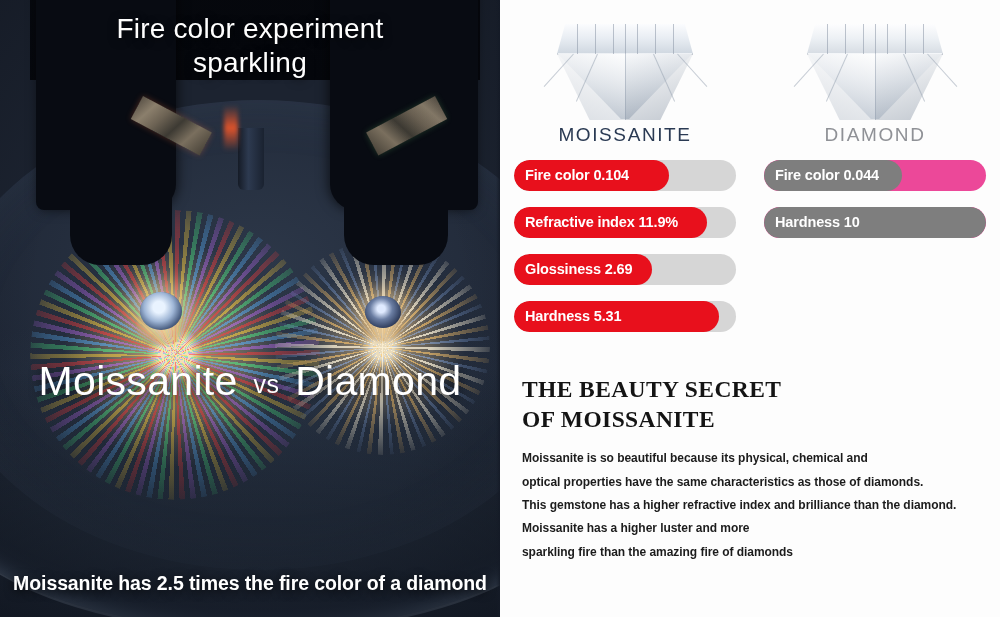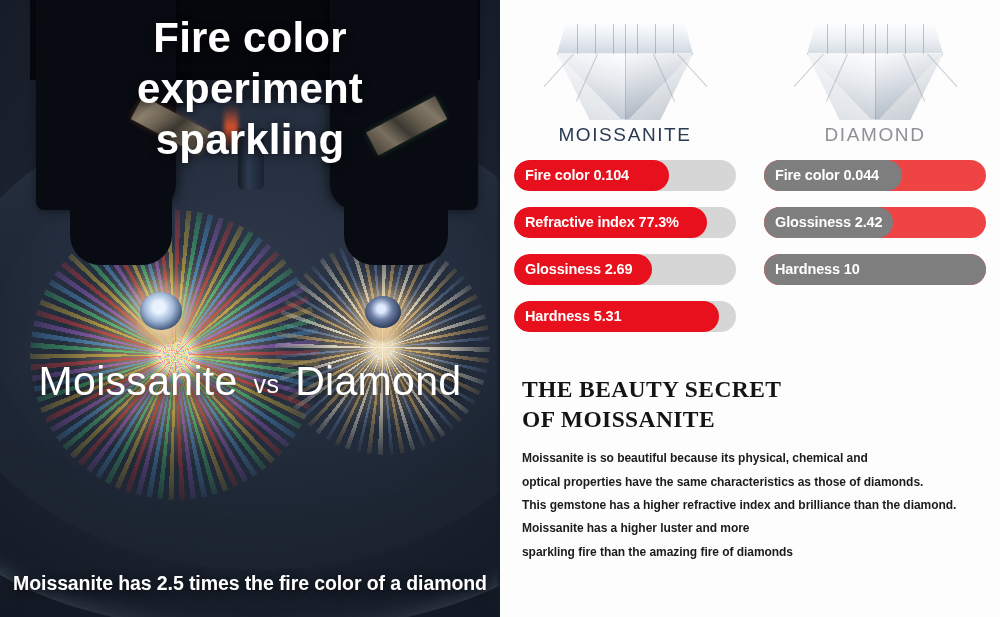--- a/index.html
+++ b/index.html
@@ -152,21 +152,21 @@
       radial-gradient(ellipse 95% 85% at 50% 50%, rgba(0,0,0,0) 45%, rgba(8,11,18,.45) 100%);
   }
   .ph-edge{
     position:absolute;right:0;top:0;width:4px;height:617px;
     background:linear-gradient(90deg, rgba(20,26,38,.0), rgba(20,26,38,.85));
   }
 
   
   .ph-title{
     position:absolute;left:0;right:0;top:12px;text-align:center;
-    color:#ffffff;font-size:42px;line-height:1.22;font-weight:700;
+    color:#ffffff;font-size:28px;line-height:1.22;font-weight:400;
     letter-spacing:.2px;text-shadow:0 2px 10px rgba(0,0,0,.65);
     padding:0 56px;
   }
   .ph-vs-row{
     position:absolute;left:0;right:0;top:358px;text-align:center;
     color:#fff;font-size:41px;font-weight:400;letter-spacing:.3px;
     text-shadow:0 2px 12px rgba(0,0,0,.7);
     white-space:nowrap;
   }
   .ph-vs-row .vs{font-size:25px;padding:0 16px;vertical-align:2px;margin-top:47px;}
@@ -225,21 +225,21 @@
   .bar-col{width:250px;padding:0 14px;box-sizing:border-box;}
   .bar-track{
     position:relative;height:31px;border-radius:16px;background:#d6d6d6;
     margin-bottom:16px;overflow:hidden;
   }
   .bar-fill{
     position:absolute;left:0;top:0;height:31px;border-radius:16px;
   }
   .bar-col.moiss .bar-fill{background:#e8101c;}
   .bar-col.diam  .bar-fill{background:#7e7e7e;}
-  .bar-col.diam .bar-track{background:#ef4444;}
+  .bar-col.diam .bar-track{background:#ec4899;}
   .bar-text{
     position:absolute;left:11px;top:0;height:24px;line-height:31px;
     color:#fff;font-size:14.5px;font-weight:600;letter-spacing:-.15px;white-space:nowrap;
   }
 
   
   .secret{padding:26px 22px 0 22px;text-align:left;}
   .secret-h{
     font-family:"Liberation Serif", serif;font-weight:700;color:#141414;
     font-size:23.5px;line-height:1.28;letter-spacing:.4px;
@@ -350,40 +350,36 @@
     </div>
 
     <div class="bars">
       <div class="bar-col moiss">
         <div class="bar-track">
           <div class="bar-fill" style="width: 70%; background: rgb(232, 16, 28);"></div>
           <div class="bar-text">Fire color 0.104</div>
         </div>
         <div class="bar-track">
           <div class="bar-fill" style="width: 87%; background: rgb(232, 16, 28);"></div>
-          <div class="bar-text">Refractive index 77.3%</div>
+          <div class="bar-text">Refractive index 11.9%</div>
         </div>
         <div class="bar-track">
           <div class="bar-fill" style="width: 62%; background: rgb(232, 16, 28);"></div>
           <div class="bar-text">Glossiness 2.69</div>
         </div>
         <div class="bar-track">
           <div class="bar-fill" style="width: 92.5%; background: rgb(232, 16, 28);"></div>
           <div class="bar-text">Hardness 5.31</div>
         </div>
       </div>
 
       <div class="bar-col diam">
         <div class="bar-track">
           <div class="bar-fill" style="width: 62%; background: rgb(126, 126, 126);"></div>
           <div class="bar-text">Fire color 0.044</div>
-        </div>
-        <div class="bar-track">
-          <div class="bar-fill" style="width: 58%; background: rgb(126, 126, 126);"></div>
-          <div class="bar-text">Glossiness 2.42</div>
         </div>
         <div class="bar-track">
           <div class="bar-fill" style="width: 100%; background: rgb(126, 126, 126);"></div>
           <div class="bar-text">Hardness 10</div>
         </div>
       </div>
     </div>
 
     <div class="secret">
       <div class="secret-h">

